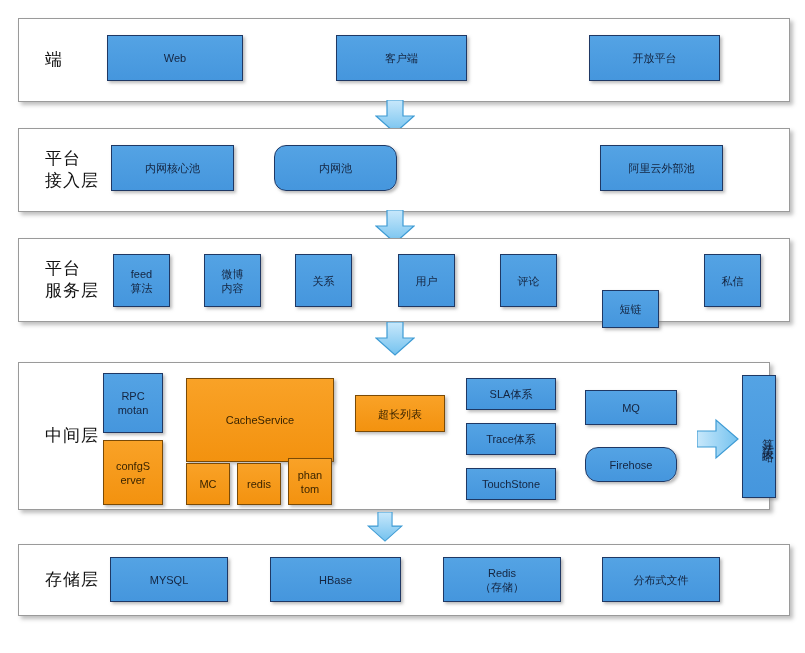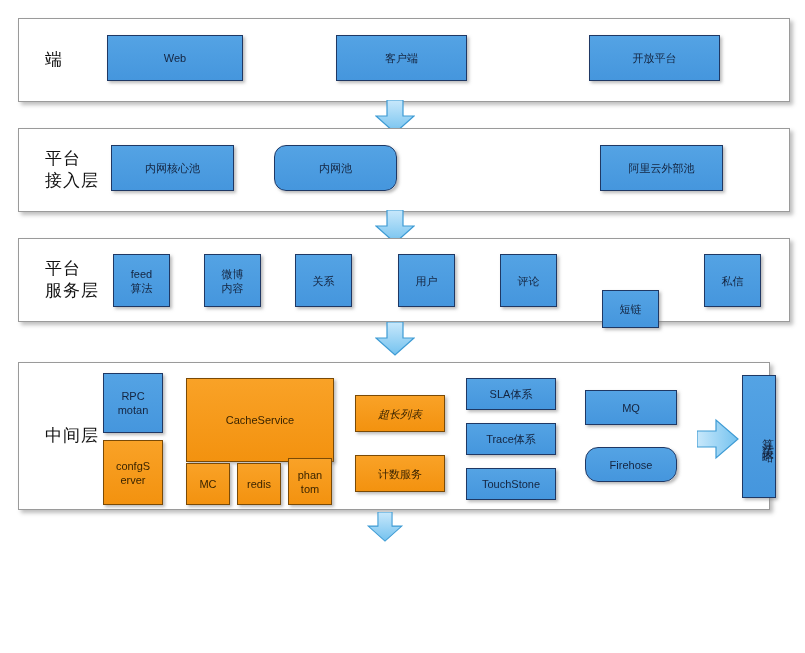--- a/index.html
+++ b/index.html
@@ -184,25 +184,22 @@
     <span class="txt">MC</span>
   </div>
   <div class="node orange" style="left:237px;top:463px;width:44px;height:42px;">
     <span class="txt">redis</span>
   </div>
   <div class="node orange" style="left:288px;top:458px;width:44px;height:47px;">
     <span class="txt">phan
 tom</span>
   </div>
 
-  <div class="node orange" style="left:355px;top:395px;width:90px;height:37px;font-style:italic;">
+  <div class="node orange" style="left:355px;top:395px;width:90px;height:37px;">
     <span class="txt">超长列表</span>
-  </div>
-  <div class="node orange" style="left:355px;top:455px;width:90px;height:37px;">
-    <span class="txt">计数服务</span>
   </div>
 
   <div class="node blue" style="left:466px;top:378px;width:90px;height:32px;">
     <span class="txt">SLA体系</span>
   </div>
   <div class="node blue" style="left:466px;top:423px;width:90px;height:32px;">
     <span class="txt">Trace体系</span>
   </div>
   <div class="node blue" style="left:466px;top:468px;width:90px;height:32px;">
     <span class="txt">TouchStone</span>
@@ -230,14 +227,31 @@
   <div class="node blue vertical" style="left:742px;top:375px;width:34px;height:123px;">
     <span class="txt">算法策略</span>
   </div>
 
   <div class="arrow-down" style="left:365px;top:512px;">
     <svg width="40" height="30" viewBox="0 0 40 34">
       <polygon points="12,0 28,0 28,16 39,16 20,33 1,16 12,16" fill="url(#ag1)" stroke="#3e9bd4" stroke-width="1.2"></polygon>
     </svg>
   </div>
 
+  <div class="layer" style="left:18px;top:544px;width:772px;height:72px;">
+    <div class="layer-label" style="top:50%;transform:translateY(-50%);">存储层</div>
+
+    <div class="node blue" style="left:91px;top:12px;width:118px;height:45px;">
+      <span class="txt">MYSQL</span>
+    </div>
+    <div class="node blue" style="left:251px;top:12px;width:131px;height:45px;">
+      <span class="txt">HBase</span>
+    </div>
+    <div class="node blue" style="left:424px;top:12px;width:118px;height:45px;">
+      <span class="txt">Redis
+（存储）</span>
+    </div>
+    <div class="node blue" style="left:583px;top:12px;width:118px;height:45px;">
+      <span class="txt">分布式文件</span>
+    </div>
+  </div>
 
 </div>
 
 </body></html>

